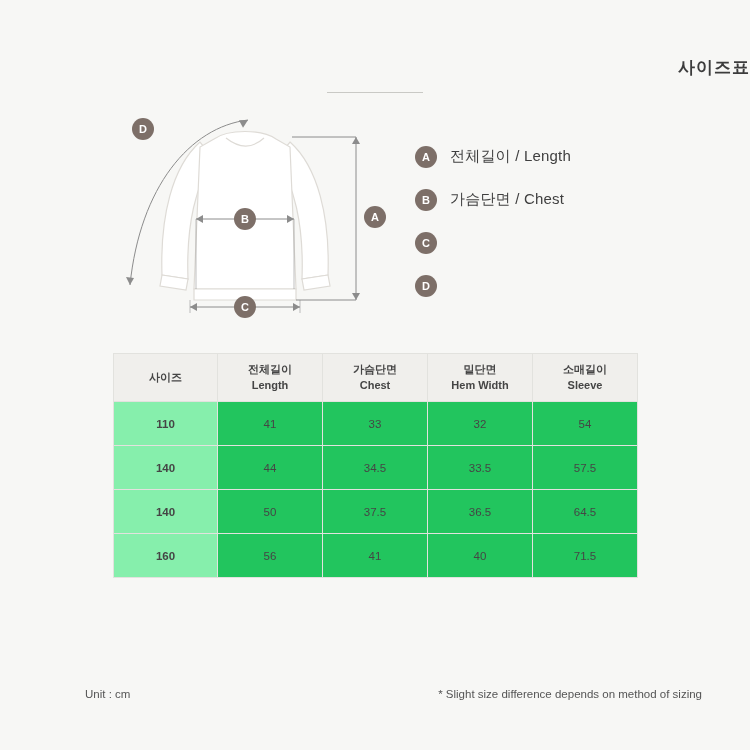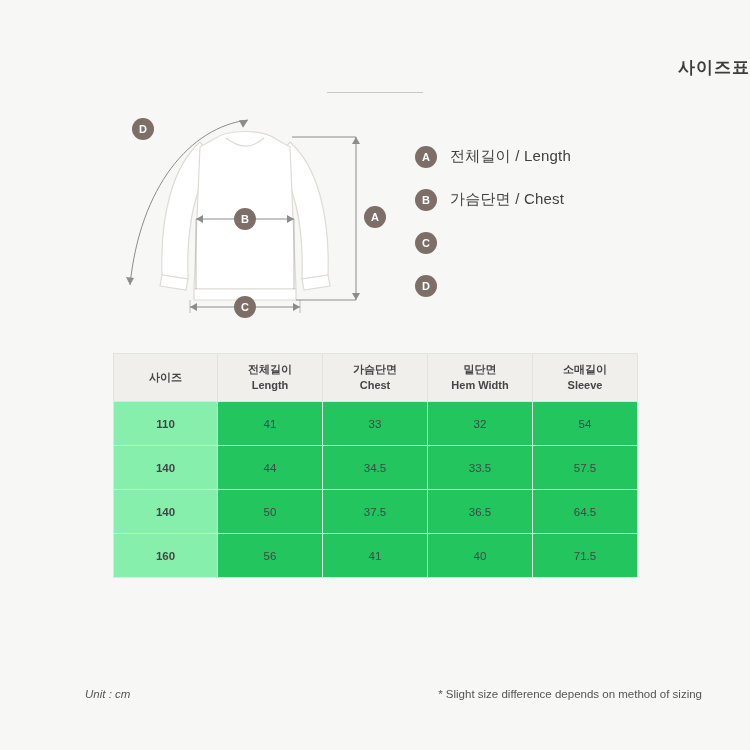--- a/index.html
+++ b/index.html
@@ -124,21 +124,20 @@
     font-size: 11.5px;
   }
 
   
   .unit-note {
     position: absolute;
     left: 85px;
     top: 688px;
     font-size: 11.5px;
     color: #555;
-    font-style: italic;
   }
   .diff-note {
     position: absolute;
     right: 48px;
     top: 688px;
     font-size: 11.5px;
     color: #555;
   }
 </style>
 </head>

